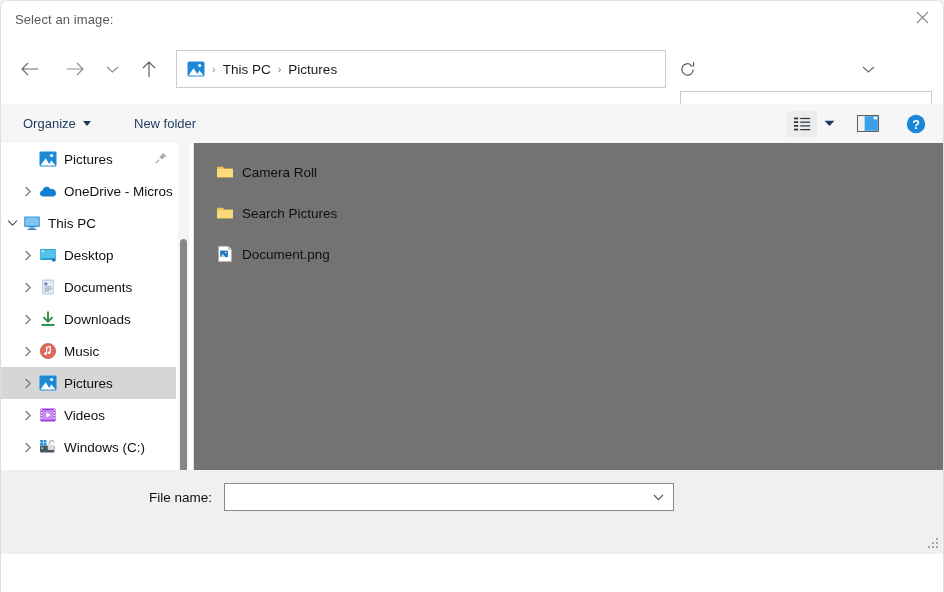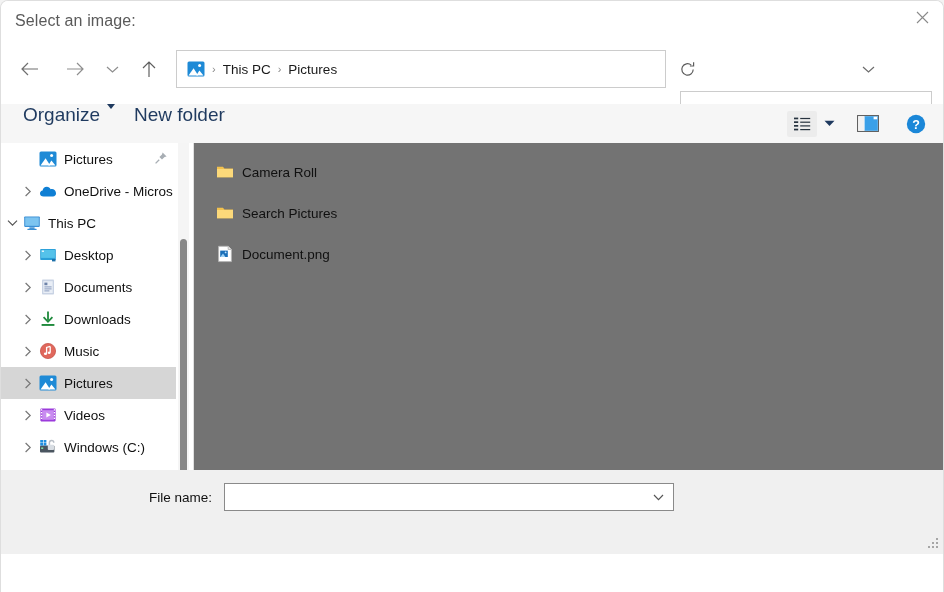--- a/index.html
+++ b/index.html
@@ -32,21 +32,21 @@
     position: absolute;
     left: 0; top: 0;
     width: 944px;
     height: 42px;
     background: #ffffff;
   }
   .title-text {
     position: absolute;
     left: 14px;
     top: 11px;
-    font-size: 16px;
+    font-size: 13px;
     color: #5a5a5a;
     letter-spacing: 0.1px;
   }
   .close-btn {
     position: absolute;
     right: 0; top: 0;
     width: 46px;
     height: 32px;
     display: flex;
     align-items: center;
@@ -154,21 +154,22 @@
     width: 944px;
     height: 39px;
     background: #f6f6f6;
     border-bottom: 1px solid #e2e2e2;
   }
   .tb-item {
     position: absolute;
     top: 0;
     height: 39px;
     display: flex;
-    font-size: 19px;
+    align-items: center;
+    font-size: 13px;
     color: #1f3a5f;
     padding: 0 10px;
   }
   .tb-organize { left: 12px; }
   .tb-newfolder { left: 123px; }
   .tb-caret {
     margin-left: 7px;
     width: 0; height: 0;
     border-left: 4px solid transparent;
     border-right: 4px solid transparent;

